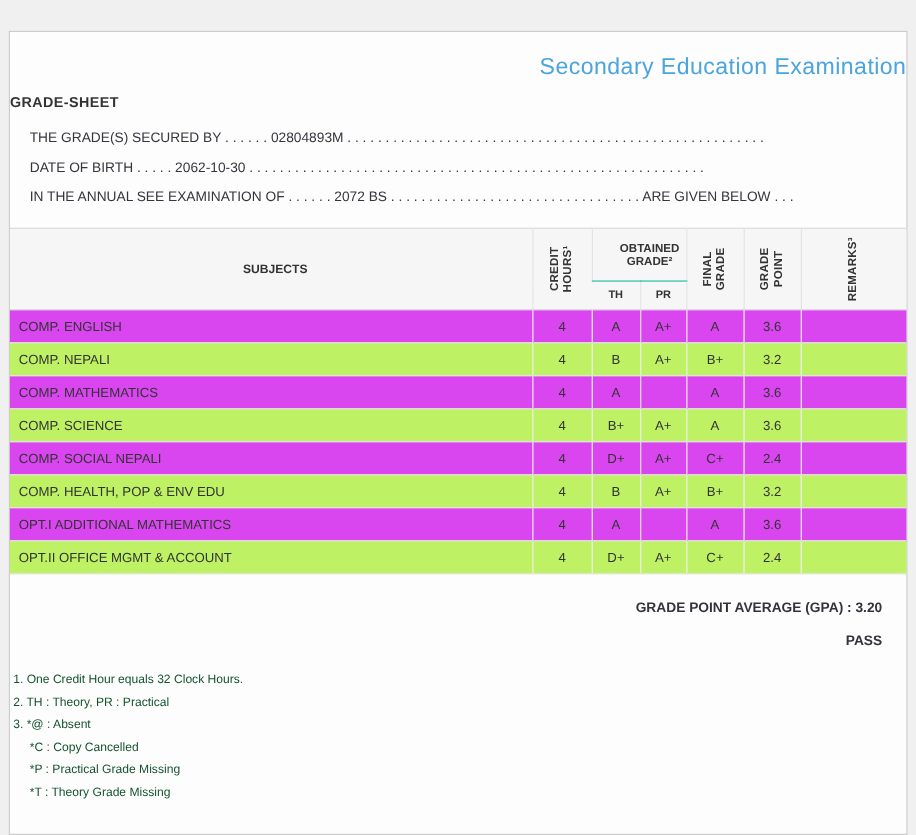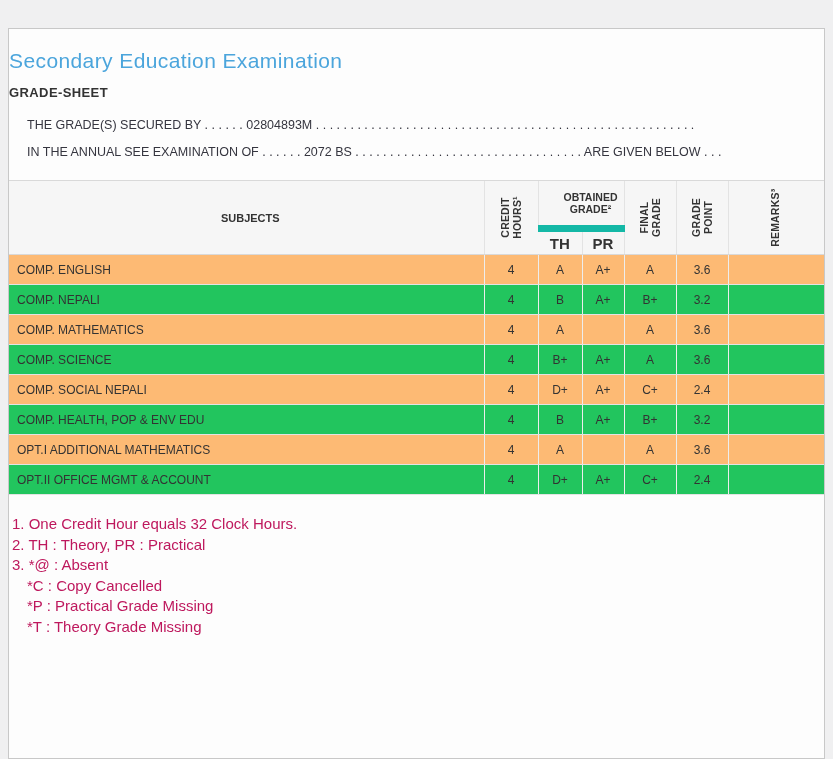--- a/index.html
+++ b/index.html
@@ -7,83 +7,84 @@
     width: 833px; height: 759px; overflow: hidden;
     font-family: "Liberation Sans", sans-serif;
     background: #f0f0f1;
   }
   .page { width: 833px; height: 759px; overflow: hidden; }
   .card {
     margin: 28px 8px 0; height: 731px; box-sizing: border-box;
     background: #fdfdfd; border: 1px solid #c8c8c8;
   }
   .title {
-    margin: 0; padding-top: 20px; text-align: left;
+    margin: 0; padding-top: 20px; text-align: right;
     font-size: 21px; font-weight: 400; color: #4ba5dc; letter-spacing: 0.4px;
   }
   .subtitle {
     margin: 12px 0 0; 
     font-size: 13px; font-weight: 700; color: #333; letter-spacing: 0.4px;
   }
   .info { margin: 18px 14px 0 18px; }
   .info-line {
     margin-bottom: 12px; font-size: 12.5px; line-height: 15px;
     font-weight: 400; color: #35353f; white-space: nowrap; overflow: hidden;
   }
   .grades { width: 100%; border-collapse: collapse; table-layout: fixed; margin-top: 20px; }
   .grades thead th {
     font-size: 10.5px; font-weight: 700; color: #333; background: #f6f6f6;
     border-top: 1px solid #d9d9d9; border-bottom: 1px solid #d9d9d9;
     border-left: 1px solid #e3e3e3; padding: 0;
   }
   .grades thead th:first-child { border-left: none; }
   .grades th.subj-h { text-align: center; padding-left: 8px; font-size: 11px; }
-  .grades th.sub-h { border-left: 1px solid #e3e3e3; font-size: 15px; margin-top: 18px; }
-  .grades th.obt { border-bottom: 7px solid #14b8a6; vertical-align: middle; padding-left: 17px; }
+  .grades th.sub-h { border-left: 1px solid #e3e3e3; font-size: 10px; margin-top: 18px; }
+  .grades th.obt { border-bottom: 1px solid #14b8a6; vertical-align: middle; padding-left: 17px; }
   tr.r1 { height: 48px; }
   tr.r2 { height: 26px; }
   .obt-label { display: block; width: 70px; margin: 0 auto; text-align: center; line-height: 12px; }
   .rot-cell { text-align: center; vertical-align: middle; }
   .rot {
     display: inline-block; transform: rotate(-90deg);
     line-height: 11.5px; text-align: center; letter-spacing: 0.2px;
   }
   .rot.w46 { width: 46px; }
   .rot.w42 { width: 42px; }
   .rot.nw  { white-space: nowrap; }
   .grades tbody td {
     height: 29px; font-size: 12px; color: #333;
     border-bottom: 1px solid #e3e3e3; border-left: 1px solid #ededed; padding: 0;
   }
   .grades tbody td:first-child { border-left: none; padding-left: 8px; }
   .grades td.c { text-align: center; }
-  .grades tbody tr { background: #fdba74; }
-  .grades tbody tr.alt { background: #22c55e; }
+  .grades tbody tr { background: #d946ef; }
+  .grades tbody tr.alt { background: #bef264; }
   .summary {
     margin: 23px 22px 0 0; text-align: right;
     font-size: 12.5px; line-height: 15px; font-weight: 700; color: #33333d;
   }
   .result { margin-top: 15px; }
   .footnotes { margin: 22px 0 0 3px; }
   .footnote {
-    margin-bottom: 7px; font-size: 15px; line-height: 13.5px; color: #be185d;
+    margin-bottom: 7px; font-size: 11px; line-height: 13.5px; color: #14532d;
   }
   .footnote.indent { margin-left: 15px; }
 </style>
 </head>
 <body>
 
 <div class="page">
   <div class="card">
 
     <h1 class="title">Secondary Education Examination</h1>
     <h2 class="subtitle">GRADE-SHEET</h2>
 
     <div class="info">
       <div class="info-line">THE GRADE(S) SECURED BY . . . . . . 02804893M . . . . . . . . . . . . . . . . . . . . . . . . . . . . . . . . . . . . . . . . . . . . . . . . . . . . . . .</div>
+      <div class="info-line">DATE OF BIRTH . . . . . 2062-10-30 . . . . . . . . . . . . . . . . . . . . . . . . . . . . . . . . . . . . . . . . . . . . . . . . . . . . . . . . . . . .</div>
       <div class="info-line">IN THE ANNUAL SEE EXAMINATION OF . . . . . . 2072 BS . . . . . . . . . . . . . . . . . . . . . . . . . . . . . . . . . ARE GIVEN BELOW . . .</div>
     </div>
 
     <table class="grades">
       <colgroup>
         <col>
         <col style="width:54px">
         <col style="width:44px">
         <col style="width:42px">
         <col style="width:52px">
@@ -183,20 +184,24 @@
     <td class="c">4</td>
     <td class="c">D+</td>
     <td class="c">A+</td>
     <td class="c">C+</td>
     <td class="c">2.4</td>
     <td class="c"></td>
   </tr>
         </tbody>
     </table>
 
+    <div class="summary">
+      <div class="gpa">GRADE POINT AVERAGE (GPA) : 3.20</div>
+      <div class="result">PASS</div>
+    </div>
 
     <div class="footnotes">
         <div class="footnote">1. One Credit Hour equals 32 Clock Hours.</div>
         <div class="footnote">2. TH : Theory, PR : Practical</div>
         <div class="footnote">3. *@ : Absent</div>
         <div class="footnote indent">*C : Copy Cancelled</div>
         <div class="footnote indent">*P : Practical Grade Missing</div>
         <div class="footnote indent">*T : Theory Grade Missing</div>
       </div>
 

